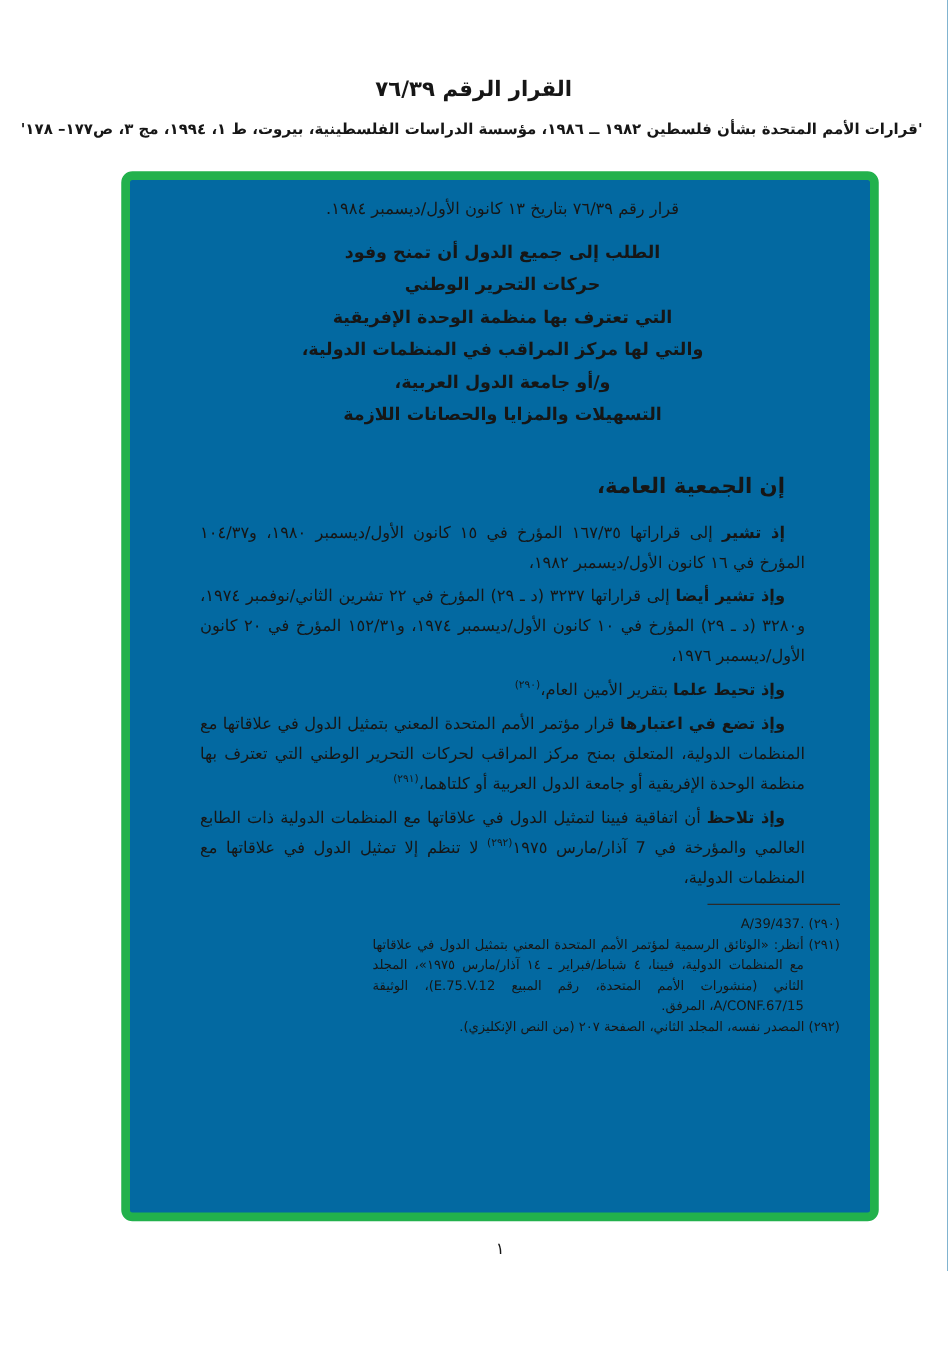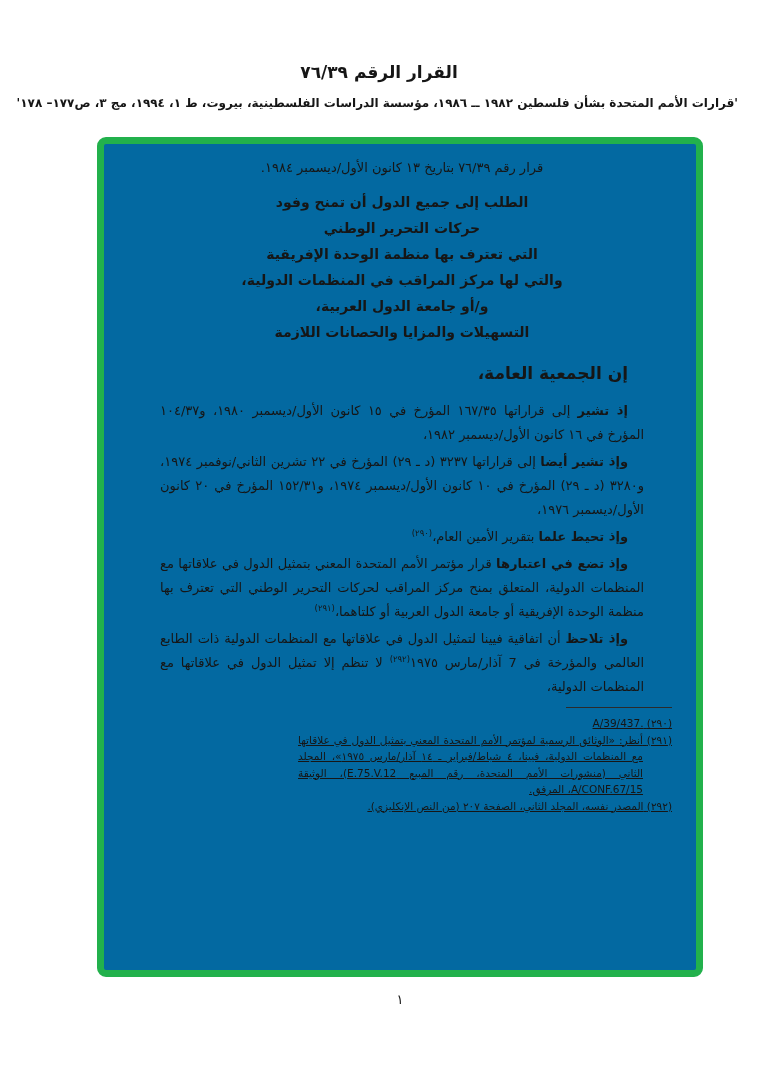--- a/index.html
+++ b/index.html
@@ -12,29 +12,29 @@
   .title{font-size:17px;font-weight:bold;letter-spacing:0.2px;}
   .attribution{margin-top:14px;font-size:12px;font-weight:bold;white-space:nowrap;}
   .box{
     position:absolute;left:97px;top:137px;
     width:484px;height:805px;
     border:7px solid #22b14c;border-radius:9px;
     padding:14px 52px 7px 56px;
     direction:rtl;overflow:hidden;background:#0369a1;
   }
   .doc-ref{text-align:center;font-size:13px;margin:2px 0 14px;}
-  .heading{font-size:14px;font-weight:bold;text-align:center;line-height:26px;margin-bottom:16px;}
+  .heading{font-size:14px;font-weight:bold;text-align:center;line-height:26px;margin-bottom:32px;}
   .heading div{white-space:nowrap;}
   .intro{font-size:17px;font-weight:bold;text-indent:16px;line-height:24px;margin-bottom:14px;}
   .para{font-size:13px;line-height:24px;text-align:justify;text-indent:16px;margin:0 0 3px;}
   .para .lead{font-weight:bold;}
   sup.fnref{font-size:8.5px;line-height:0;}
   .footnotes{width:374px;margin:8px -28px 0 auto;direction:rtl;}
   .fn-rule{width:106px;border-top:1.5px solid #2b2b2b;margin:0 0 7px auto;}
-  .footnote{font-size:10.5px;line-height:16.5px;text-align:justify;padding-right:29px;text-indent:-29px;text-decoration:underline;}
+  .footnote{font-size:10.5px;line-height:16.5px;text-align:justify;padding-right:29px;text-indent:-29px;}
   .page-num{position:absolute;left:97px;top:992px;width:606px;text-align:center;font-size:13px;}
 </style>
 </head>
 <body>
 
 <div class="header">
   <div class="title">القرار الرقم ٧٦/٣٩</div>
   <div class="attribution">'قرارات الأمم المتحدة بشأن فلسطين ١٩٨٢ ــ ١٩٨٦، مؤسسة الدراسات الفلسطينية، بيروت، ط ١، ١٩٩٤، مج ٣، ص١٧٧– ١٧٨'</div>
 </div>
 

